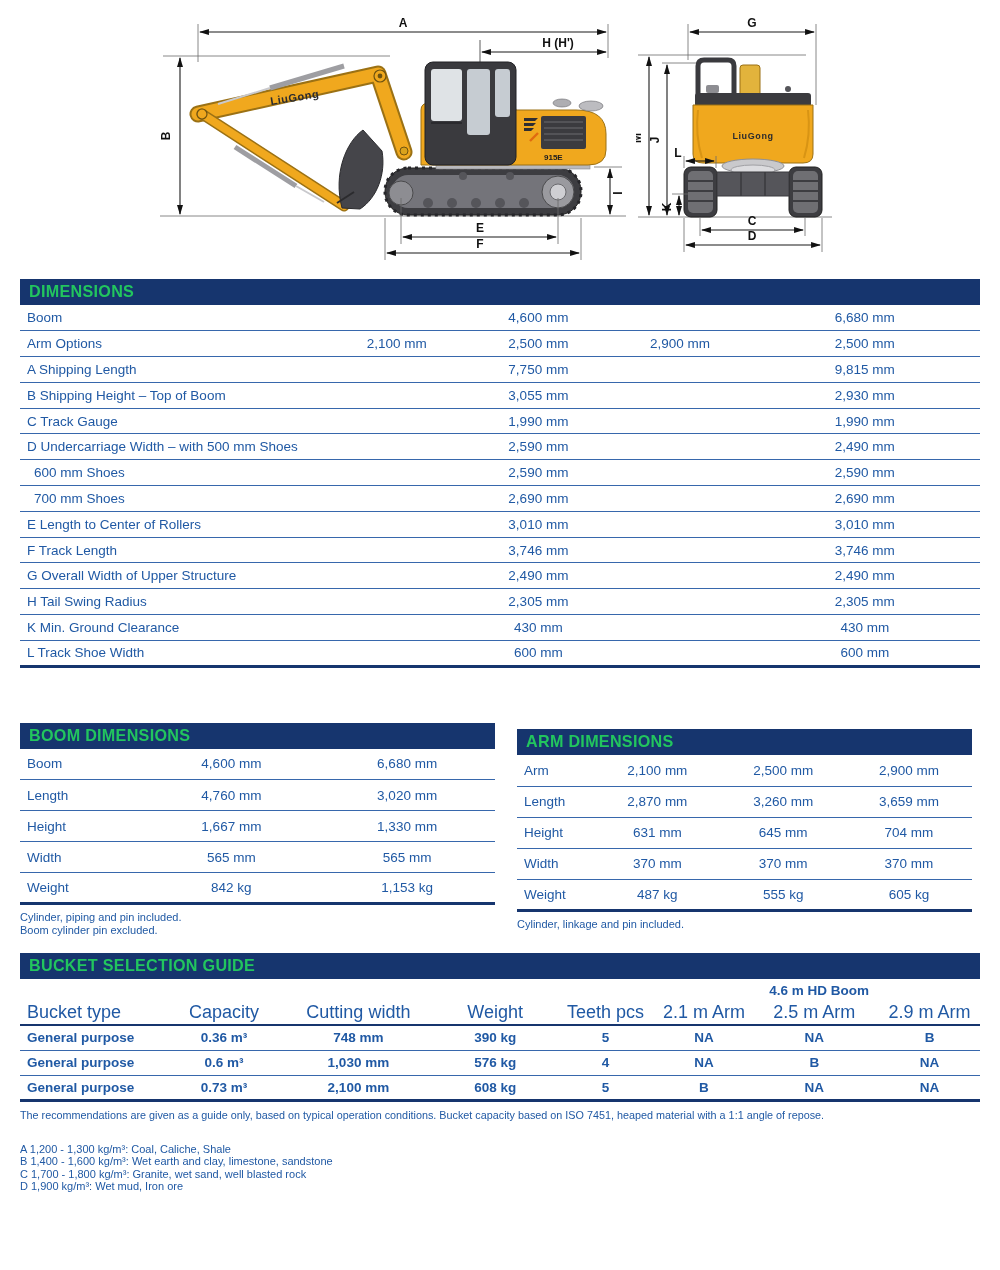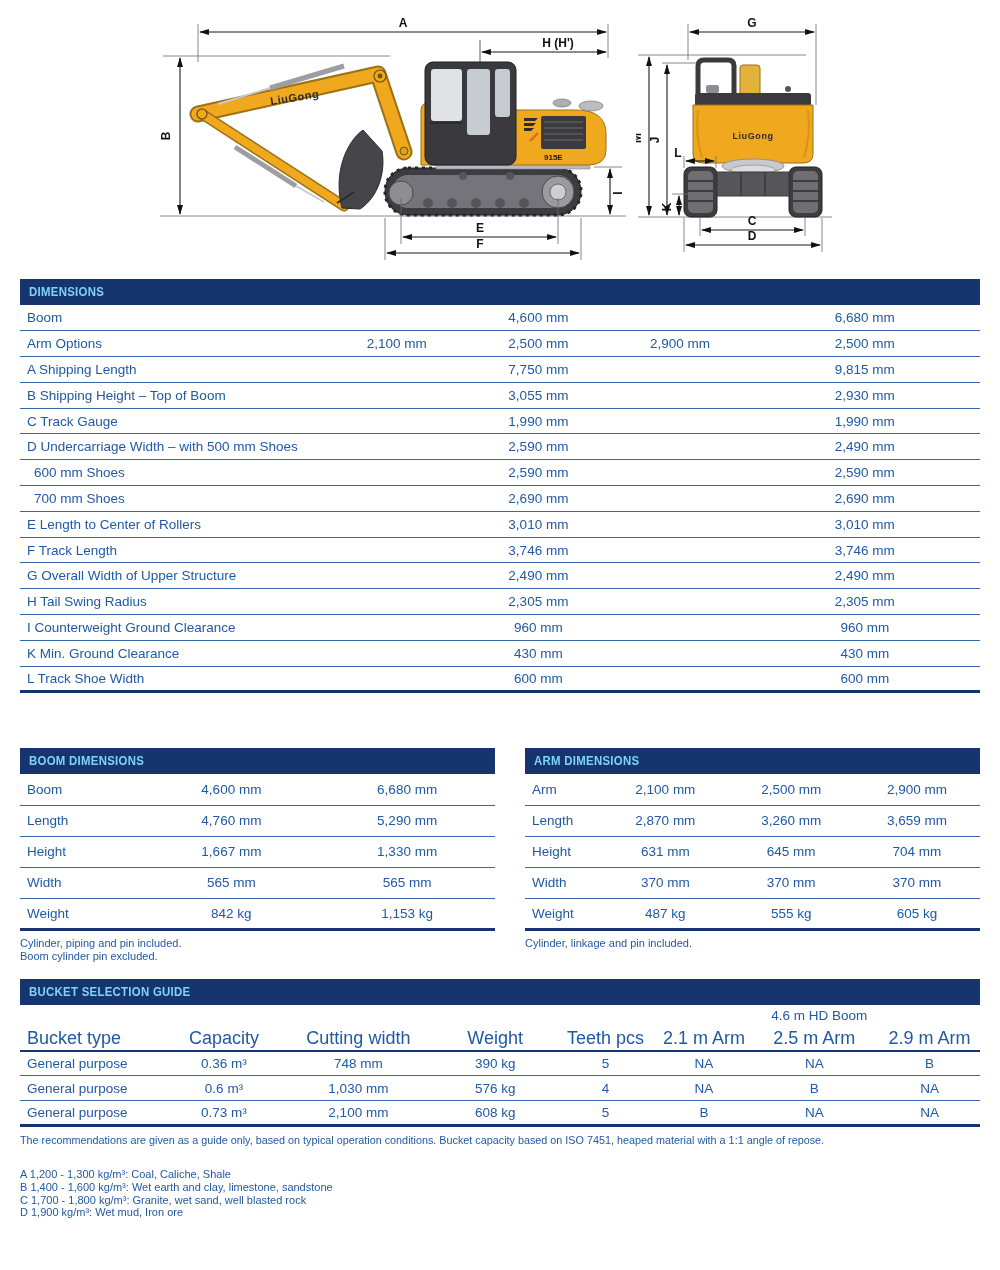--- a/index.html
+++ b/index.html
@@ -21,45 +21,45 @@
   .diagrams{display:flex;align-items:flex-start;padding-left:158px;margin-top:10px;height:252px;}
   .diagrams svg{display:block;}
   svg .dim{stroke:#1a1a1a;stroke-width:1.1;fill:none;}
   svg .ref{stroke:#6b6b6b;stroke-width:0.8;fill:none;}
   svg .axis{stroke:#333;stroke-width:0.8;fill:none;}
   svg text.dlabel{font-family:"Liberation Sans",sans-serif;font-size:12px;font-weight:bold;fill:#111;}
   svg text.brand{font-family:"Liberation Sans",sans-serif;font-weight:bold;fill:#2b2b2e;letter-spacing:.6px;}
   svg text.model{font-family:"Liberation Sans",sans-serif;font-weight:bold;fill:#1d1d1f;}
 
   
-  .bar{background:var(--navy);color:#7dd3fc;height:26px;line-height:26px;padding:0 9px;font-size:12px;font-weight:bold;}
+  .bar{background:var(--navy);color:#22c55e;height:26px;line-height:26px;padding:0 9px;font-size:17px;font-weight:bold;}
   .bar span{display:inline-block;transform:scaleX(.95);transform-origin:0 50%;letter-spacing:.3px;}
 
   
   table{border-collapse:collapse;width:100%;font-size:13.5px;color:var(--blue);table-layout:fixed;}
   td,th{font-weight:normal;padding:0;text-align:center;vertical-align:middle;overflow:hidden;white-space:nowrap;}
   .rule td{border-bottom:1px solid var(--line);}
   td.lbl,th.lbl{text-align:left;padding-left:7px;}
   td.indent{padding-left:14px;}
 
   .dims-section{margin-top:17px;}
   .dim-table td{height:25.8px;}
   .dim-table{border-bottom:3px solid var(--navy);}
   .dim-table tr:last-child td{border-bottom:none;}
 
-  .two-col{display:flex;margin-top:55px;gap:30px;}
+  .two-col{display:flex;margin-top:55px;gap:22px;align-items:center;}
   .col-boom{width:475px;}
   .col-arm{width:455px;}
   .small-table td{height:31px;}
   .small-table{border-bottom:3px solid var(--navy);}
   .small-table tr:last-child td{border-bottom:none;}
   .note{font-size:11px;line-height:13px;margin-top:6px;}
 
   .bucket-section{margin-top:16px;}
-  .bucket-table td{height:25px;}
+  .bucket-table td{height:25px;font-weight:bold;}
   .bucket-table tr.group-row td{height:22px;border-bottom:none;font-size:13.5px;}
   .bucket-table tr.head-row th{height:24px;border-bottom:2px solid var(--navy);font-size:18px;}
   .bucket-table{border-bottom:3px solid var(--navy);}
   .bucket-table tbody tr:last-child td{border-bottom:none;}
   .footnote{font-size:10.8px;line-height:13px;margin-top:7px;}
 
   .legend{margin-top:21px;font-size:11px;line-height:12.6px;}
 </style>
 </head>
 <body>
@@ -337,27 +337,20 @@
             <td>2,490 mm</td>
           </tr>
           <tr class="rule">
             <td class="lbl">H Tail Swing Radius</td>
             <td></td>
             <td>2,305 mm</td>
             <td></td>
             <td>2,305 mm</td>
           </tr>
           <tr class="rule">
-            <td class="lbl">I Counterweight Ground Clearance</td>
-            <td></td>
-            <td>960 mm</td>
-            <td></td>
-            <td>960 mm</td>
-          </tr>
-          <tr class="rule">
             <td class="lbl">K Min. Ground Clearance</td>
             <td></td>
             <td>430 mm</td>
             <td></td>
             <td>430 mm</td>
           </tr>
           <tr class="rule">
             <td class="lbl">L Track Shoe Width</td>
             <td></td>
             <td>600 mm</td>
@@ -379,21 +372,21 @@
           </colgroup>
         <tbody>
             <tr class="rule">
               <td class="lbl">Boom</td>
               <td>4,600 mm</td>
               <td>6,680 mm</td>
             </tr>
             <tr class="rule">
               <td class="lbl">Length</td>
               <td>4,760 mm</td>
-              <td>5,290 mm</td>
+              <td>3,020 mm</td>
             </tr>
             <tr class="rule">
               <td class="lbl">Height</td>
               <td>1,667 mm</td>
               <td>1,330 mm</td>
             </tr>
             <tr class="rule">
               <td class="lbl">Width</td>
               <td>565 mm</td>
               <td>565 mm</td>

